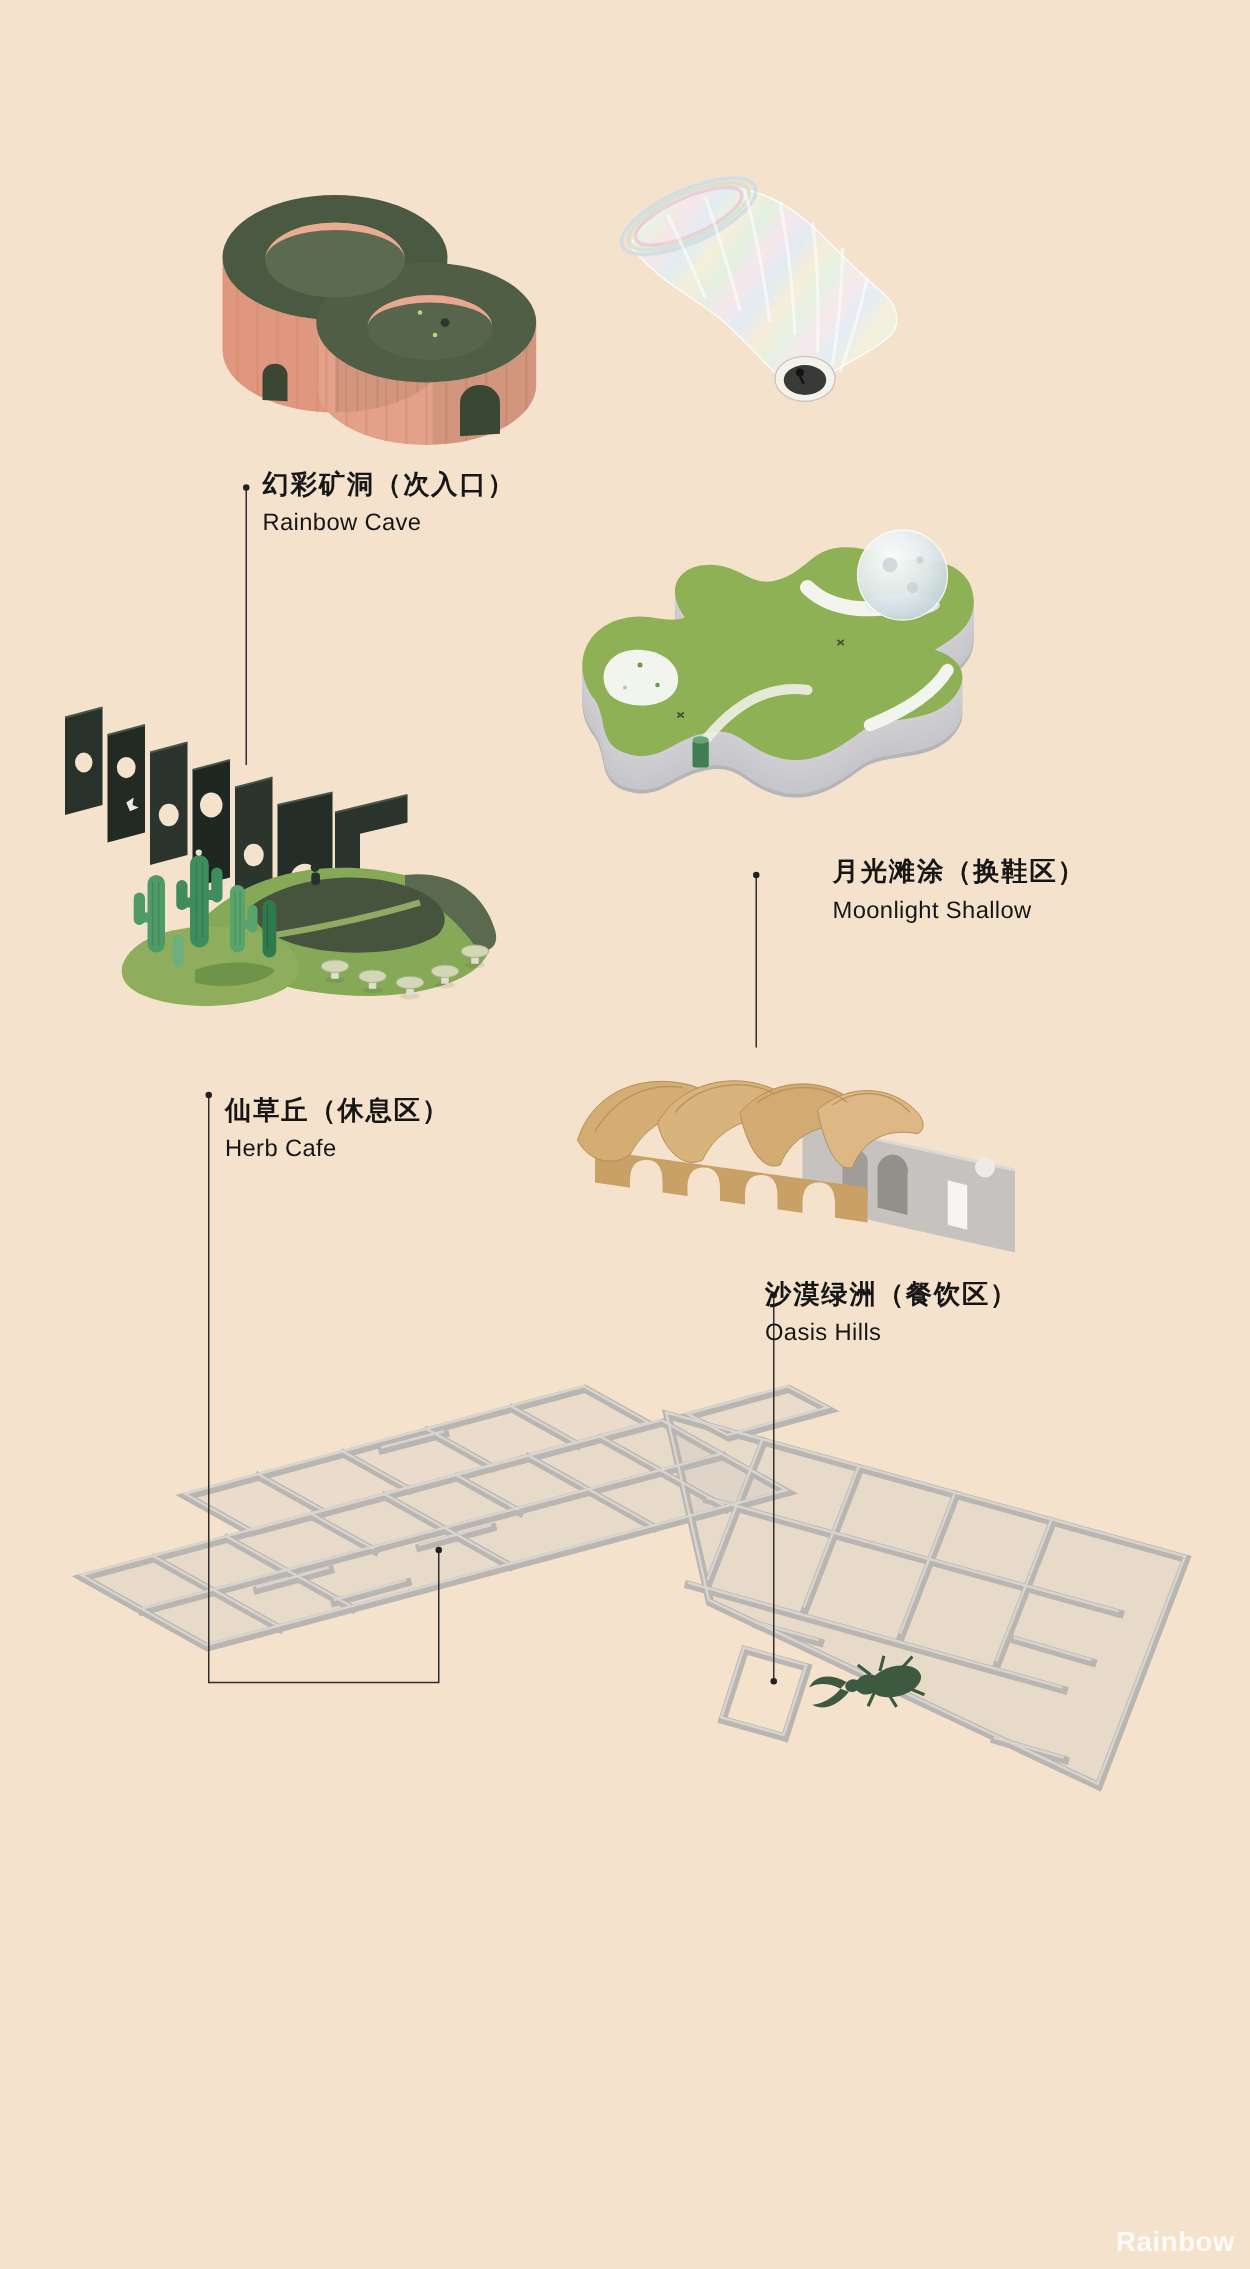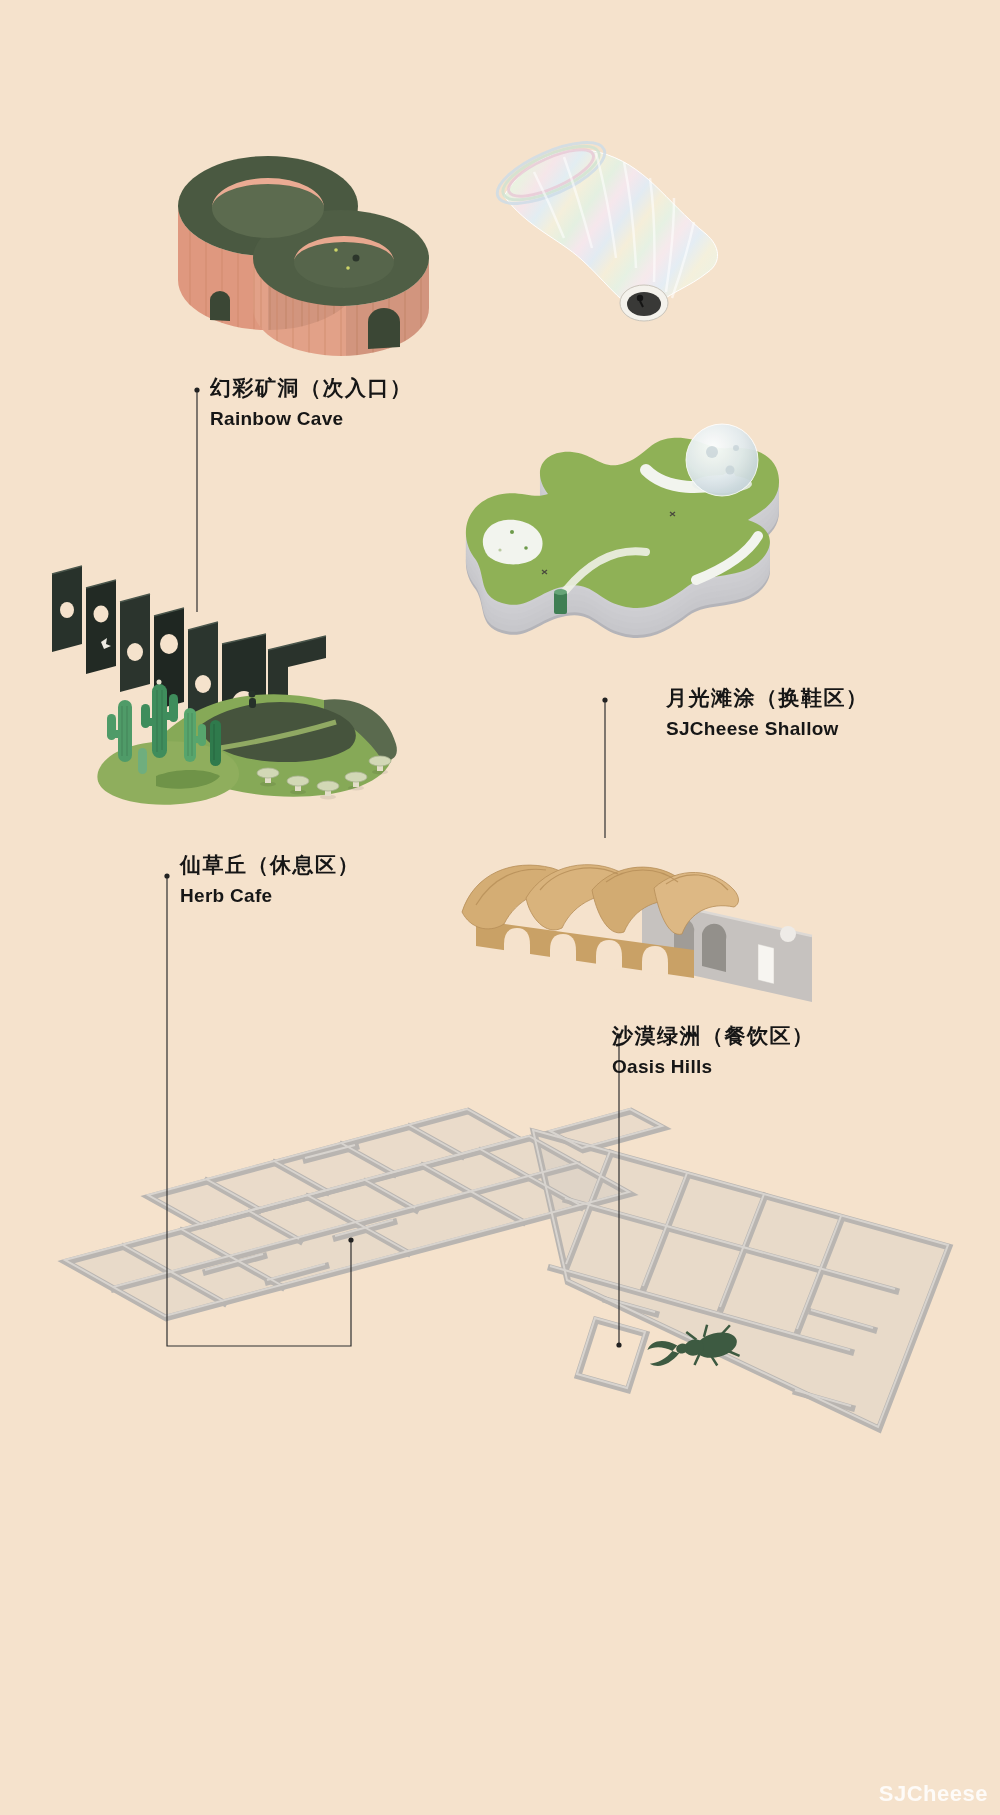--- a/index.html
+++ b/index.html
@@ -4,21 +4,21 @@
 <style>
   html,body{margin:0;padding:0;background:#f5e2cc;}
   .stage{
     position:relative;width:988px;height:1815px;margin:0 auto;
     background:#f5e2cc;overflow:hidden;
     font-family:"Liberation Sans", sans-serif;
   }
   .stage svg.scene{position:absolute;left:0;top:0;}
   .label{position:absolute;color:#161616;}
   .label .zh{font-size:21px;font-weight:700;letter-spacing:1.5px;line-height:24px;}
-  .label .en{font-size:19px;font-weight:700;letter-spacing:.3px;margin-top:8px;line-height:22px;}
+  .label .en{font-size:19px;font-weight:400;letter-spacing:.3px;margin-top:8px;line-height:22px;}
   .watermark{
     position:absolute;right:6px;bottom:8px;
     color:rgba(255,255,255,.85);font-size:22px;font-weight:600;letter-spacing:.5px;
   }
 </style>
 </head>
 <body>
 
 <div class="stage">
 
@@ -303,27 +303,27 @@
   </g>
 </svg>
 
   <div class="label" style="left:204px; top:376px;">
     <div class="zh">幻彩矿洞（次入口）</div>
     <div class="en">Rainbow Cave</div>
   </div>
 
   <div class="label" style="left:612px; top:686px;margin-left:48px;">
     <div class="zh">月光滩涂（换鞋区）</div>
-    <div class="en">SJCheese Shallow</div>
+    <div class="en">Moonlight Shallow</div>
   </div>
 
-  <div class="label" style="left:174px; top:853px;">
+  <div class="label" style="left:174px; top:877px;">
     <div class="zh">仙草丘（休息区）</div>
     <div class="en">Herb Cafe</div>
   </div>
 
   <div class="label" style="left:606px; top:1024px;">
     <div class="zh">沙漠绿洲（餐饮区）</div>
     <div class="en">Oasis Hills</div>
   </div>
 
-  <div class="watermark">SJCheese</div>
+  <div class="watermark">Rainbow</div>
 </div>
 
 </body></html>

